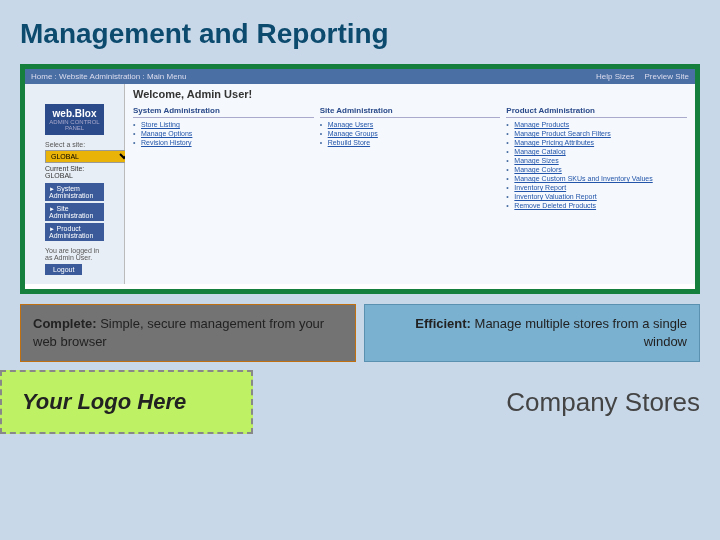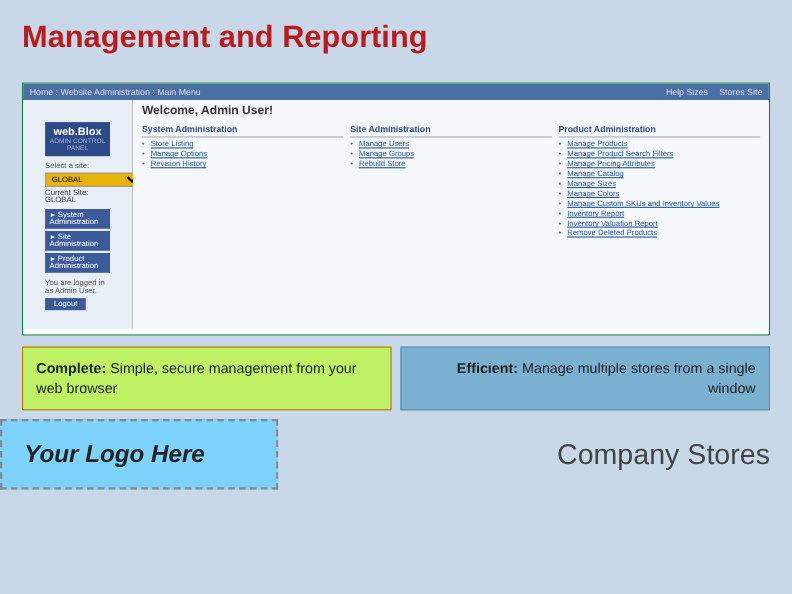--- a/index.html
+++ b/index.html
@@ -12,28 +12,28 @@
     }
 
     
     .page-title {
       background: #c8d8e8;
       padding: 18px 20px 10px 20px;
     }
     .page-title h1 {
       font-size: 28px;
       font-weight: bold;
-      color: #b91c1c;
+      color: #0c4a6e;
     }
 
     
     .screenshot-area {
-      margin: 15px 20px 10px 20px;
+      margin: 4px 20px 10px 20px;
       background: #fff;
-      border: 1px solid #15803d;
+      border: 5px solid #15803d;
       height: 230px;
       overflow: hidden;
       position: relative;
     }
 
     
     .admin-panel {
       width: 100%;
       height: 100%;
       font-family: Arial, sans-serif;
@@ -181,21 +181,21 @@
     }
 
     .feature-box {
       flex: 1;
       padding: 10px 12px;
       font-size: 13px;
       line-height: 1.4;
       color: #222;
     }
     .feature-box.complete {
-      background: #bef264;
+      background: #737373;
       border: 1px solid #c07010;
     }
     .feature-box.efficient {
       background: #7ab0d0;
       border: 1px solid #5a90b0;
       text-align: right;
     }
     .feature-box.control {
       background: #e8a020;
       border: 1px solid #c07010;
@@ -207,21 +207,21 @@
     
     .footer-bar {
       display: flex;
       align-items: stretch;
       margin-top: 8px;
       height: 64px;
     }
 
     .footer-logo {
       width: 253px;
-      background: #7dd3fc;
+      background: #bef264;
       border: 2px dashed #888;
       display: flex;
       align-items: center;
       padding-left: 20px;
     }
     .footer-logo span {
       font-size: 22px;
       font-style: italic;
       color: #222;
       font-weight: bold;
@@ -248,21 +248,21 @@
   <h1>Management and Reporting</h1>
 </div>
 
 <div class="screenshot-area">
   <div class="admin-panel">
 
     <div class="admin-topbar">
       <span class="breadcrumb">Home : Website Administration : Main Menu</span>
       <div class="toplinks">
         <a>Help Sizes</a>
-        <a style="margin-left:8px;">Stores Site</a>
+        <a style="margin-left:8px;">Preview Site</a>
       </div>
     </div>
     <div class="admin-body">
 
       <div class="admin-sidebar">
         <div class="logo-area">
           <div class="logo-web">web.Blox</div>
           <div class="logo-sub">ADMIN CONTROL PANEL</div>
         </div>
         <div style="font-size:7px;color:#555;margin-bottom:2px;">Select a site:</div>

